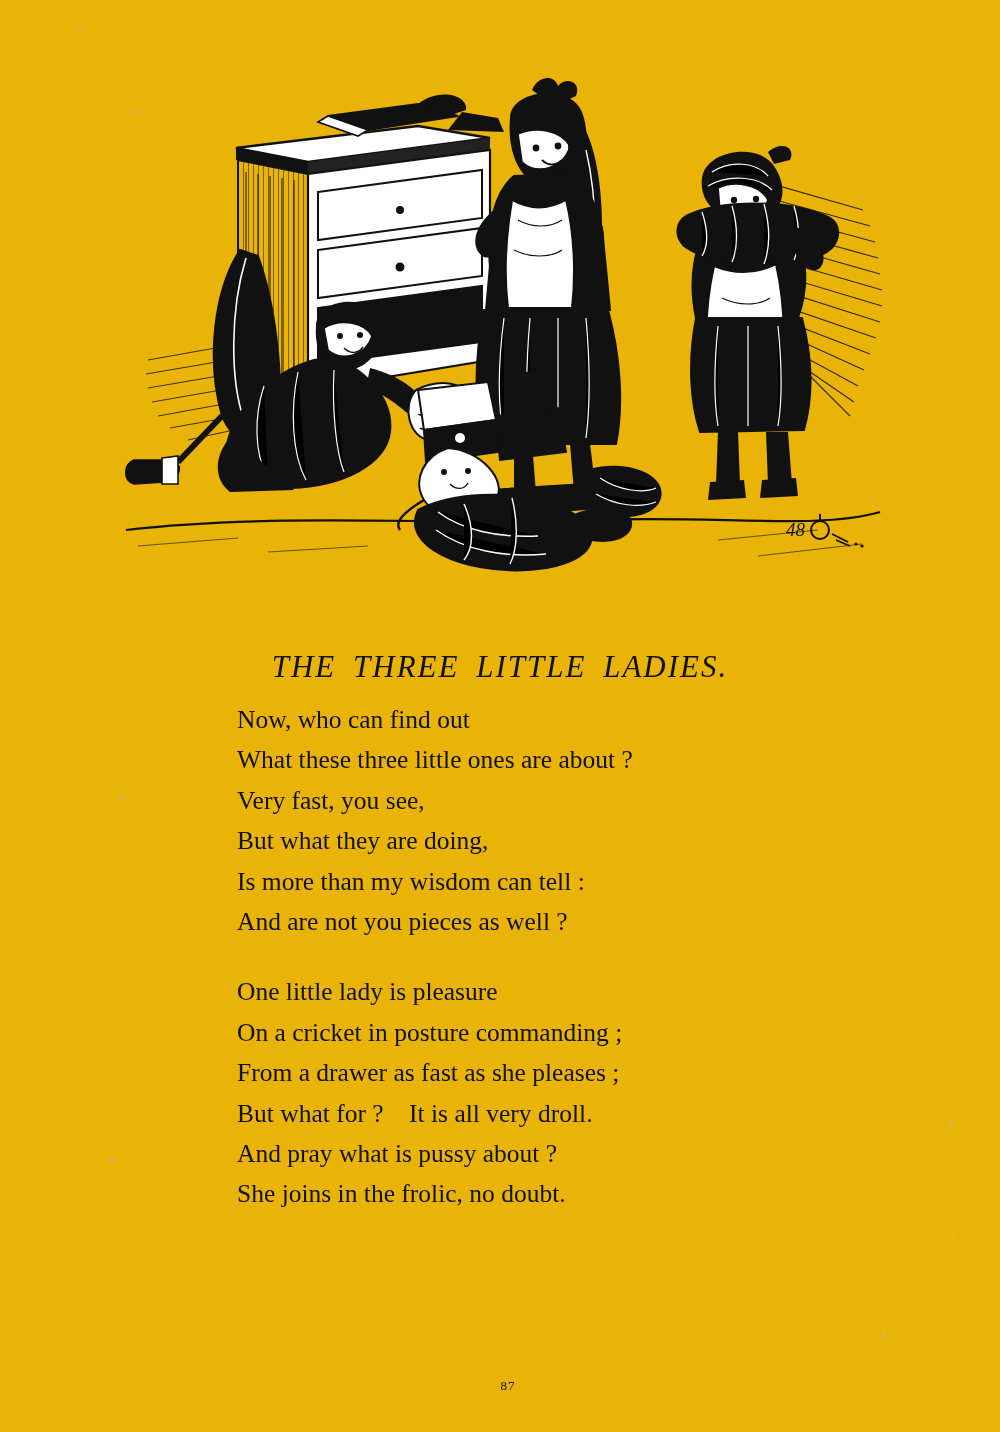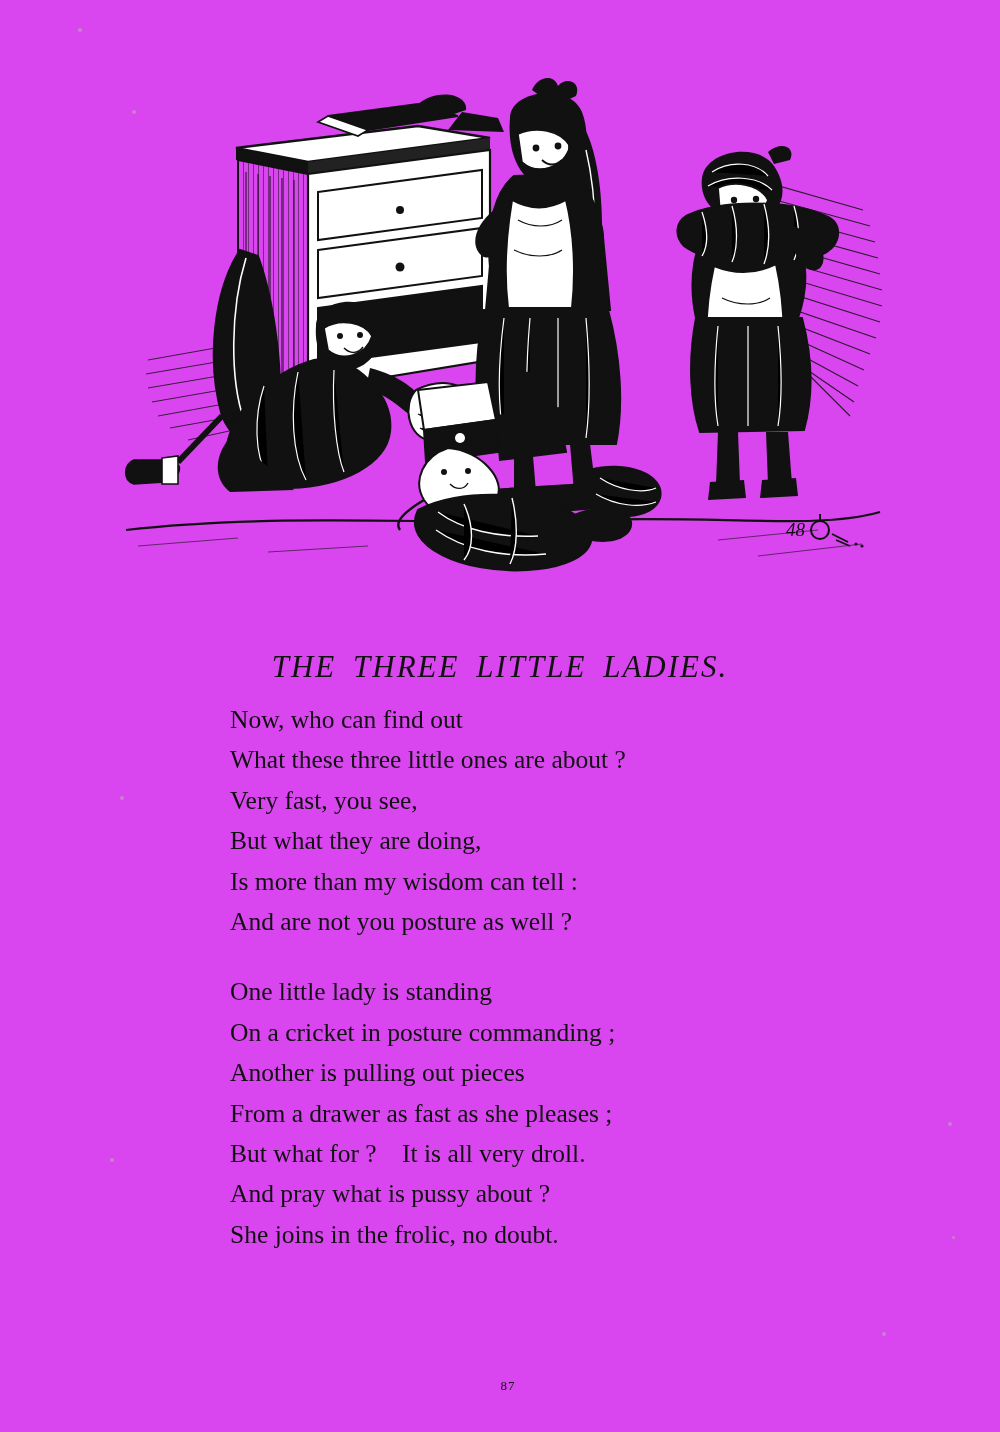--- a/index.html
+++ b/index.html
@@ -11,21 +11,21 @@
     width: 1000px;
     height: 1432px;
     position: relative;
     font-family: "Liberation Serif", "DejaVu Serif", serif;
     color: #111111;
     overflow: hidden;
   }
   .page {
     position: absolute;
     inset: 0;
-    background: #d946ef;
+    background: #eab308;
   }
   
   .speck {
     position: absolute;
     background: #b8b4ac;
     border-radius: 50%;
     opacity: .55;
   }
 
   
@@ -53,21 +53,21 @@
     font-style: italic;
   }
   .poem-body {
     position: absolute;
     left: 226px;
     top: 700px;
     width: 620px;
     font-size: 25.5px;
     line-height: 40.4px;
   }
-  .stanza { margin: 0 0 30px 4px; }
+  .stanza { margin: 0 0 30px 11px; }
   .line { white-space: pre-wrap; }
   .page-number {
     position: absolute;
     left: 16px;
     right: 0;
     top: 1378px;
     text-align: center;
     font-size: 13px;
     letter-spacing: 1px;
   }
@@ -332,27 +332,26 @@
   <h1 class="poem-title">THE THREE LITTLE LADIES.</h1>
 
   <div class="poem-body">
 
     <div class="stanza">
       <div class="line">Now, who can find out</div>
       <div class="line">What these three little ones are about ?</div>
       <div class="line">Very fast, you see,</div>
       <div class="line">But what they are doing,</div>
       <div class="line">Is more than my wisdom can tell :</div>
-      <div class="line">And are not you posture as well ?</div>
+      <div class="line">And are not you pieces as well ?</div>
     </div>
 
     <div class="stanza">
-      <div class="line">One little lady is standing</div>
+      <div class="line">One little lady is pleasure</div>
       <div class="line">On a cricket in posture commanding ;</div>
-      <div class="line">Another is pulling out pieces</div>
       <div class="line">From a drawer as fast as she pleases ;</div>
       <div class="line">But what for ?    It is all very droll.</div>
       <div class="line">And pray what is pussy about ?</div>
       <div class="line">She joins in the frolic, no doubt.</div>
     </div>
 
   </div>
 
   <div class="page-number">87</div>
 

